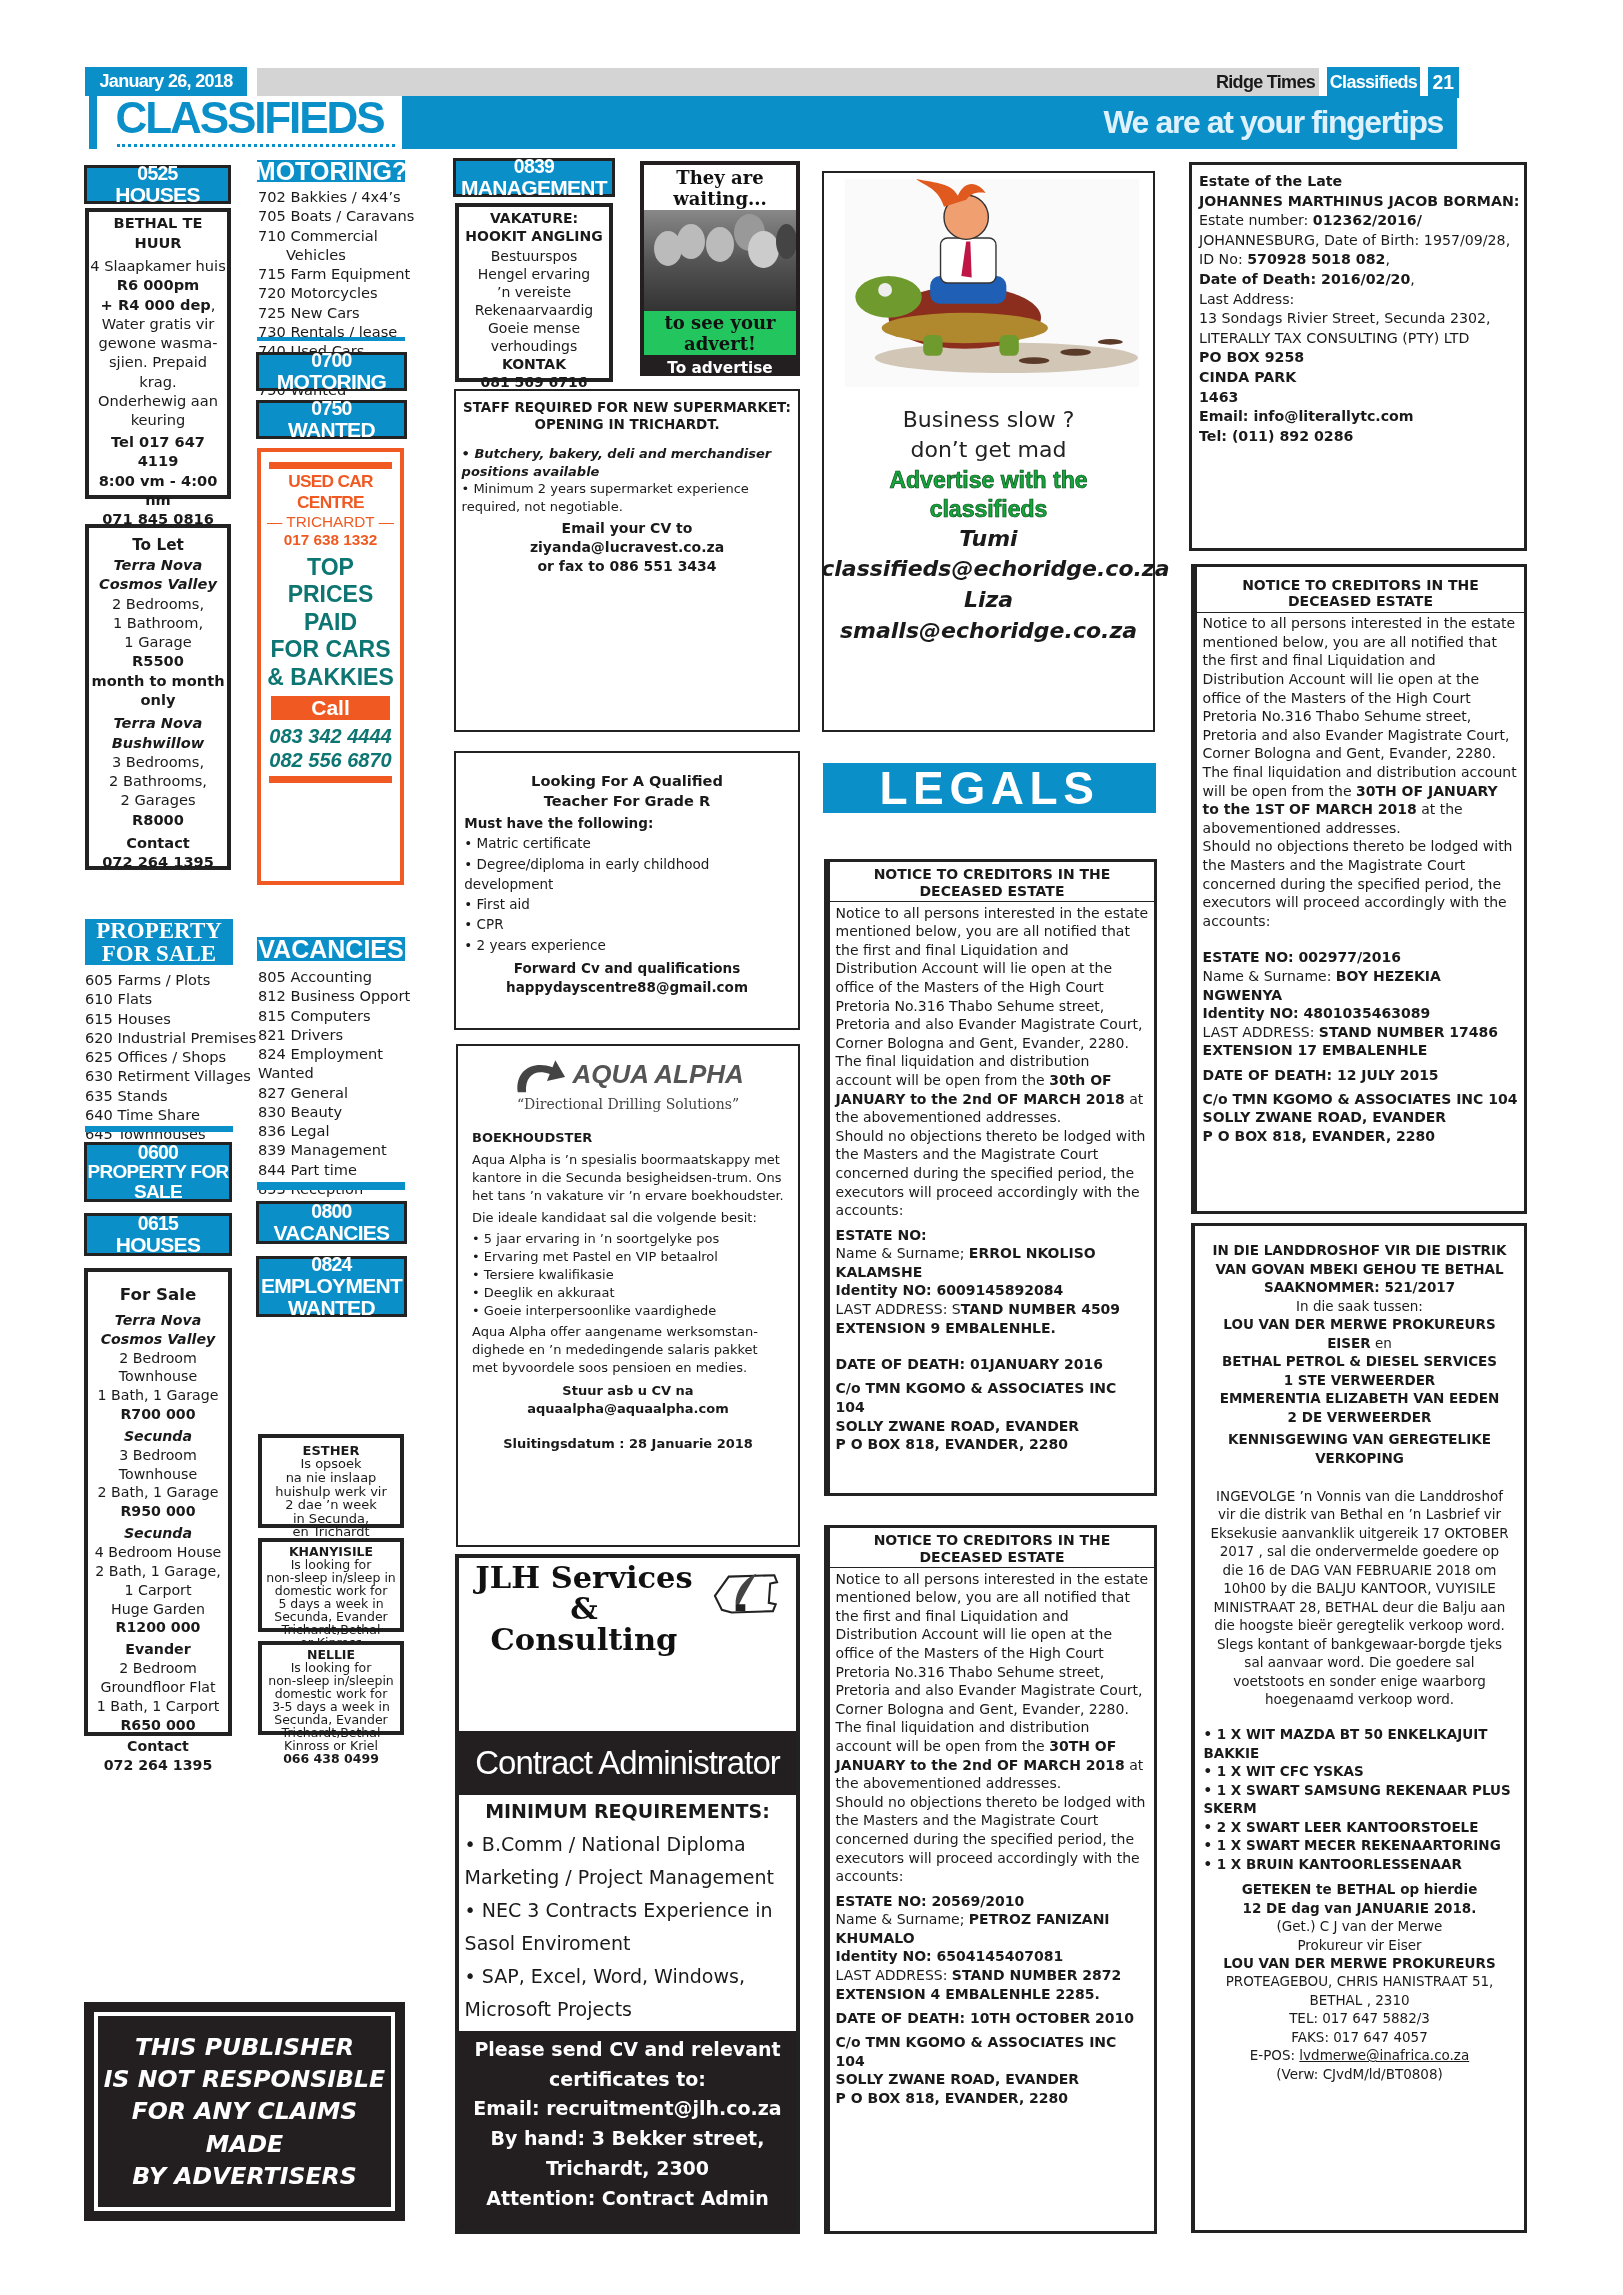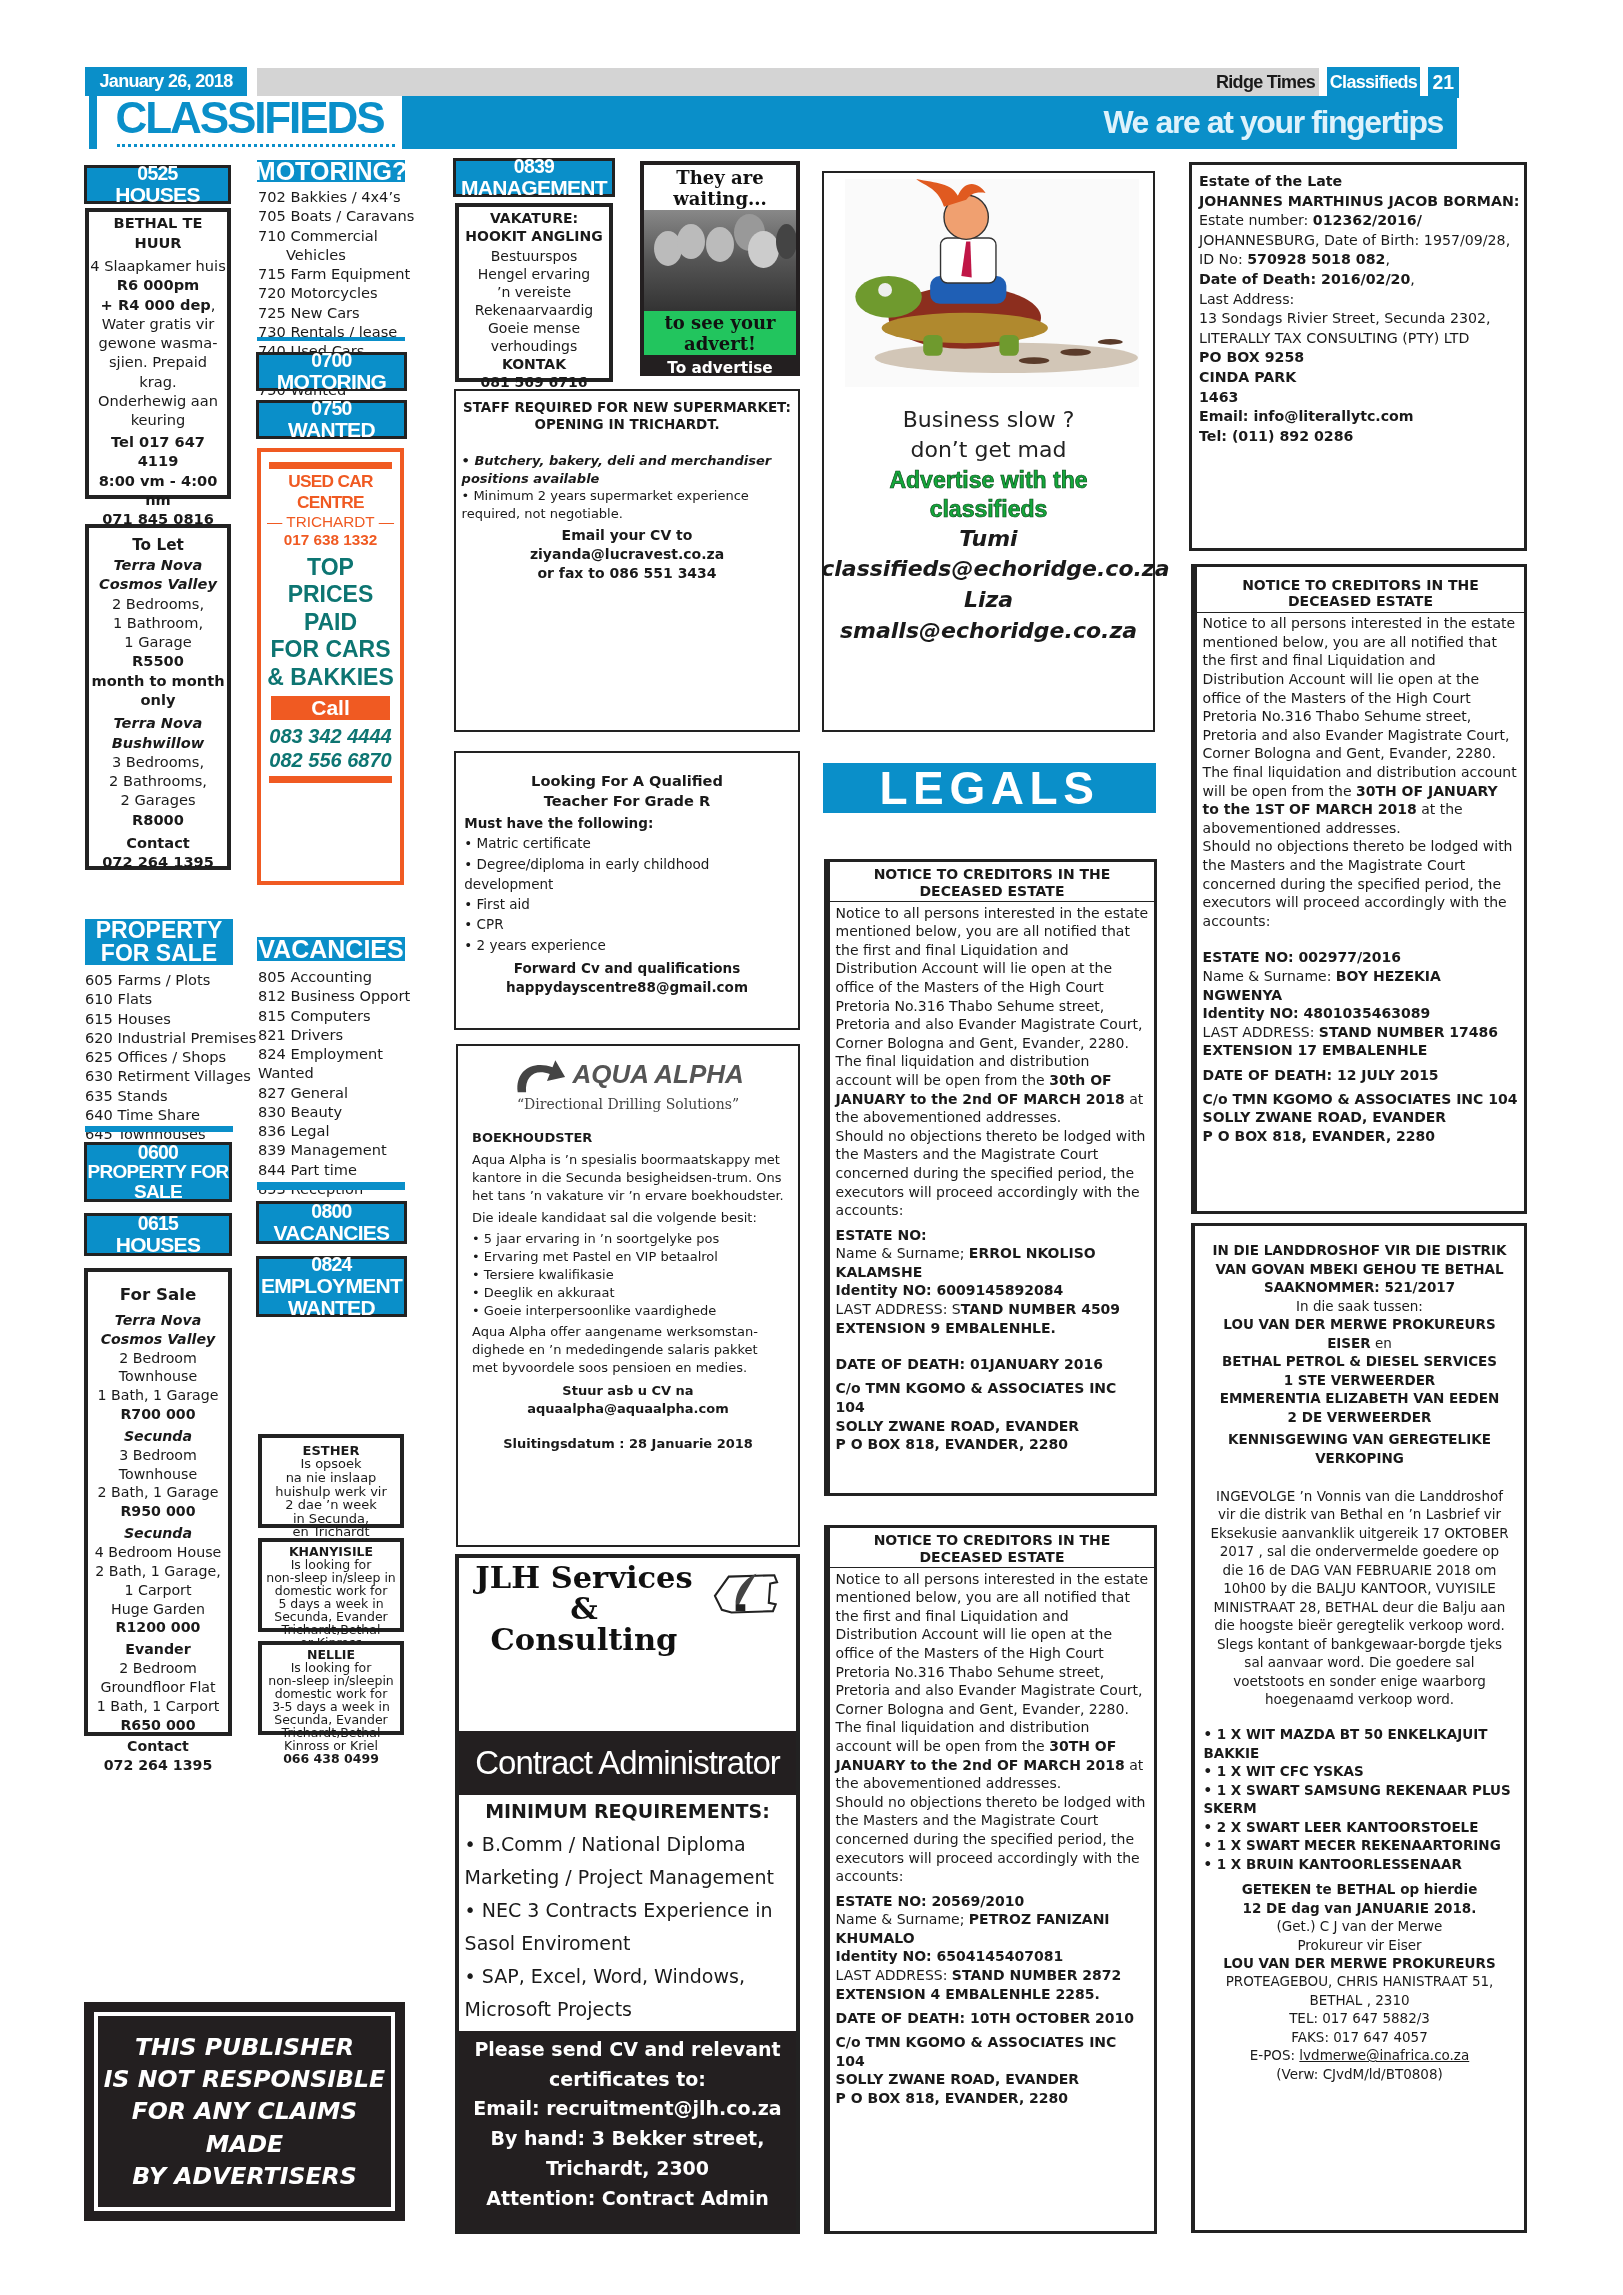--- a/index.html
+++ b/index.html
@@ -118,21 +118,21 @@
   <div><i>Terra Nova Bushwillow</i></div>
   <div>3 Bedrooms,</div>
   <div>2 Bathrooms,</div>
   <div>2 Garages</div>
   <div style="font-weight:bold">R8000</div>
   <div style="height:4.2px"></div>
   <div style="font-weight:bold">Contact</div>
   <div style="font-weight:bold">072 264 1395</div>
 </div>
 
-<div class="abs sec-flat" style="left:85px;top:919px;width:148px;height:46px;">
+<div class="abs sec-flat" style="left:85px;top:919px;width:148px;height:46px;font-family:Liberation Serif, serif;">
   <div style="font-size:23px">PROPERTY</div>
   <div style="font-size:23px">FOR SALE</div>
 </div>
 <div class="abs list" style="left:85px;top:970px;width:149px;">
   <div>605 Farms / Plots</div>
   <div>610 Flats</div>
   <div>615 Houses</div>
   <div>620 Industrial Premises</div>
   <div>625 Offices / Shops</div>
   <div>630 Retirment Villages</div>
@@ -330,21 +330,21 @@
   <div class="sub">to see your advert!</div>
   <div class="tx">To advertise contact</div>
   <div class="tx" style="margin-top:0">our Sales Reps!</div>
   <div class="tx" style="margin-top:0;font-size:17.3px">T: 017 634 7728</div>
   <div class="tx sm" style="margin-top:0">smalls@echoridge.co.za</div>
   <div class="tx sm" style="margin-top:0">reps@echoridge.co.za</div>
 </div>
 
 <div class="abs plain" style="left:454px;top:389px;width:346px;height:343px;padding:8.3px 5.6px 0;">
   <div style="font-weight:bold;text-align:center;font-size:13.5px;line-height:1.25">STAFF REQUIRED FOR NEW SUPERMARKET: OPENING IN TRICHARDT.</div>
-  <div style="font-style:italic;font-weight:bold;margin-top:19px;font-size:13px;">• <span>Butchery, bakery, deli and merchandiser positions available</span></div>
+  <div style="font-style:italic;font-weight:bold;margin-top:12px;font-size:13px;">• <span>Butchery, bakery, deli and merchandiser positions available</span></div>
   <div style="font-size:13px;">• <span>Minimum 2 years supermarket experience required, not negotiable.</span></div>
   <div style="text-align:center;font-weight:bold;margin-top:4.2px;font-size:14px">Email your CV to</div>
   <div style="text-align:center;font-weight:bold;font-size:14px">ziyanda@lucravest.co.za</div>
   <div style="text-align:center;font-weight:bold;font-size:14px">or fax to 086 551 3434</div>
 </div>
 
 <div class="abs plain" style="left:454px;top:751px;width:346px;height:279px;padding:18px 8.3px 0;font-size:13.5px;line-height:1.5;">
   <div style="font-weight:bold;text-align:center;font-size:14.6px;line-height:1.35">Looking For A Qualified</div>
   <div style="font-weight:bold;text-align:center;font-size:14.6px;line-height:1.35">Teacher For Grade R</div>
   <div style="font-weight:bold;margin-top:2.8px">Must have the following:</div>

